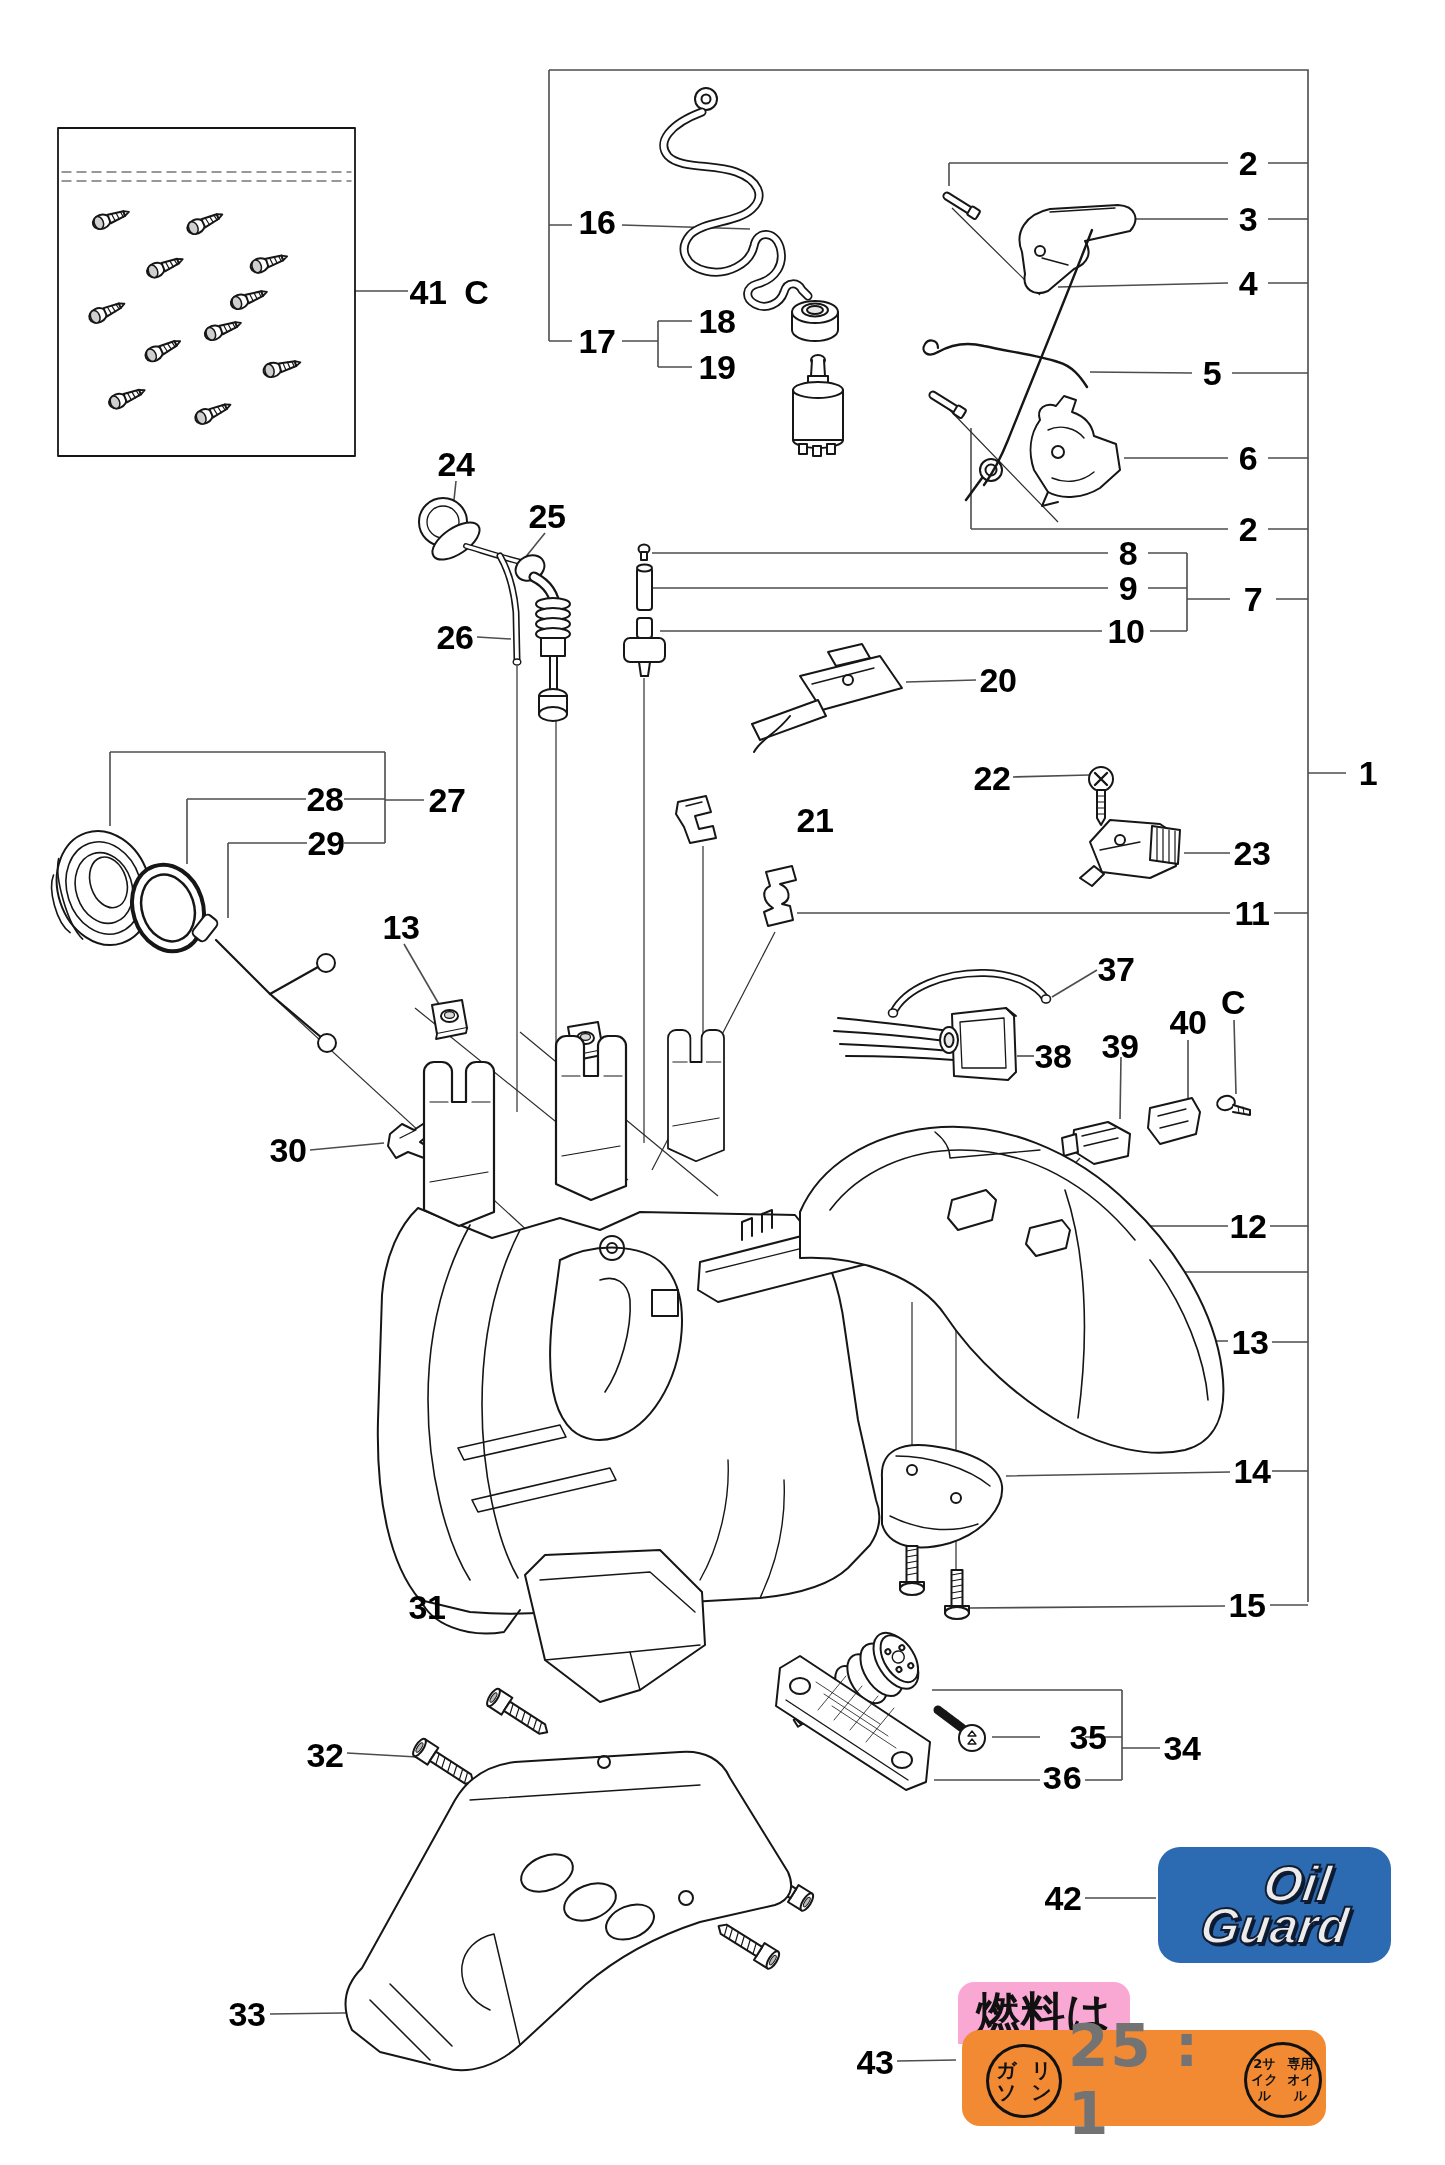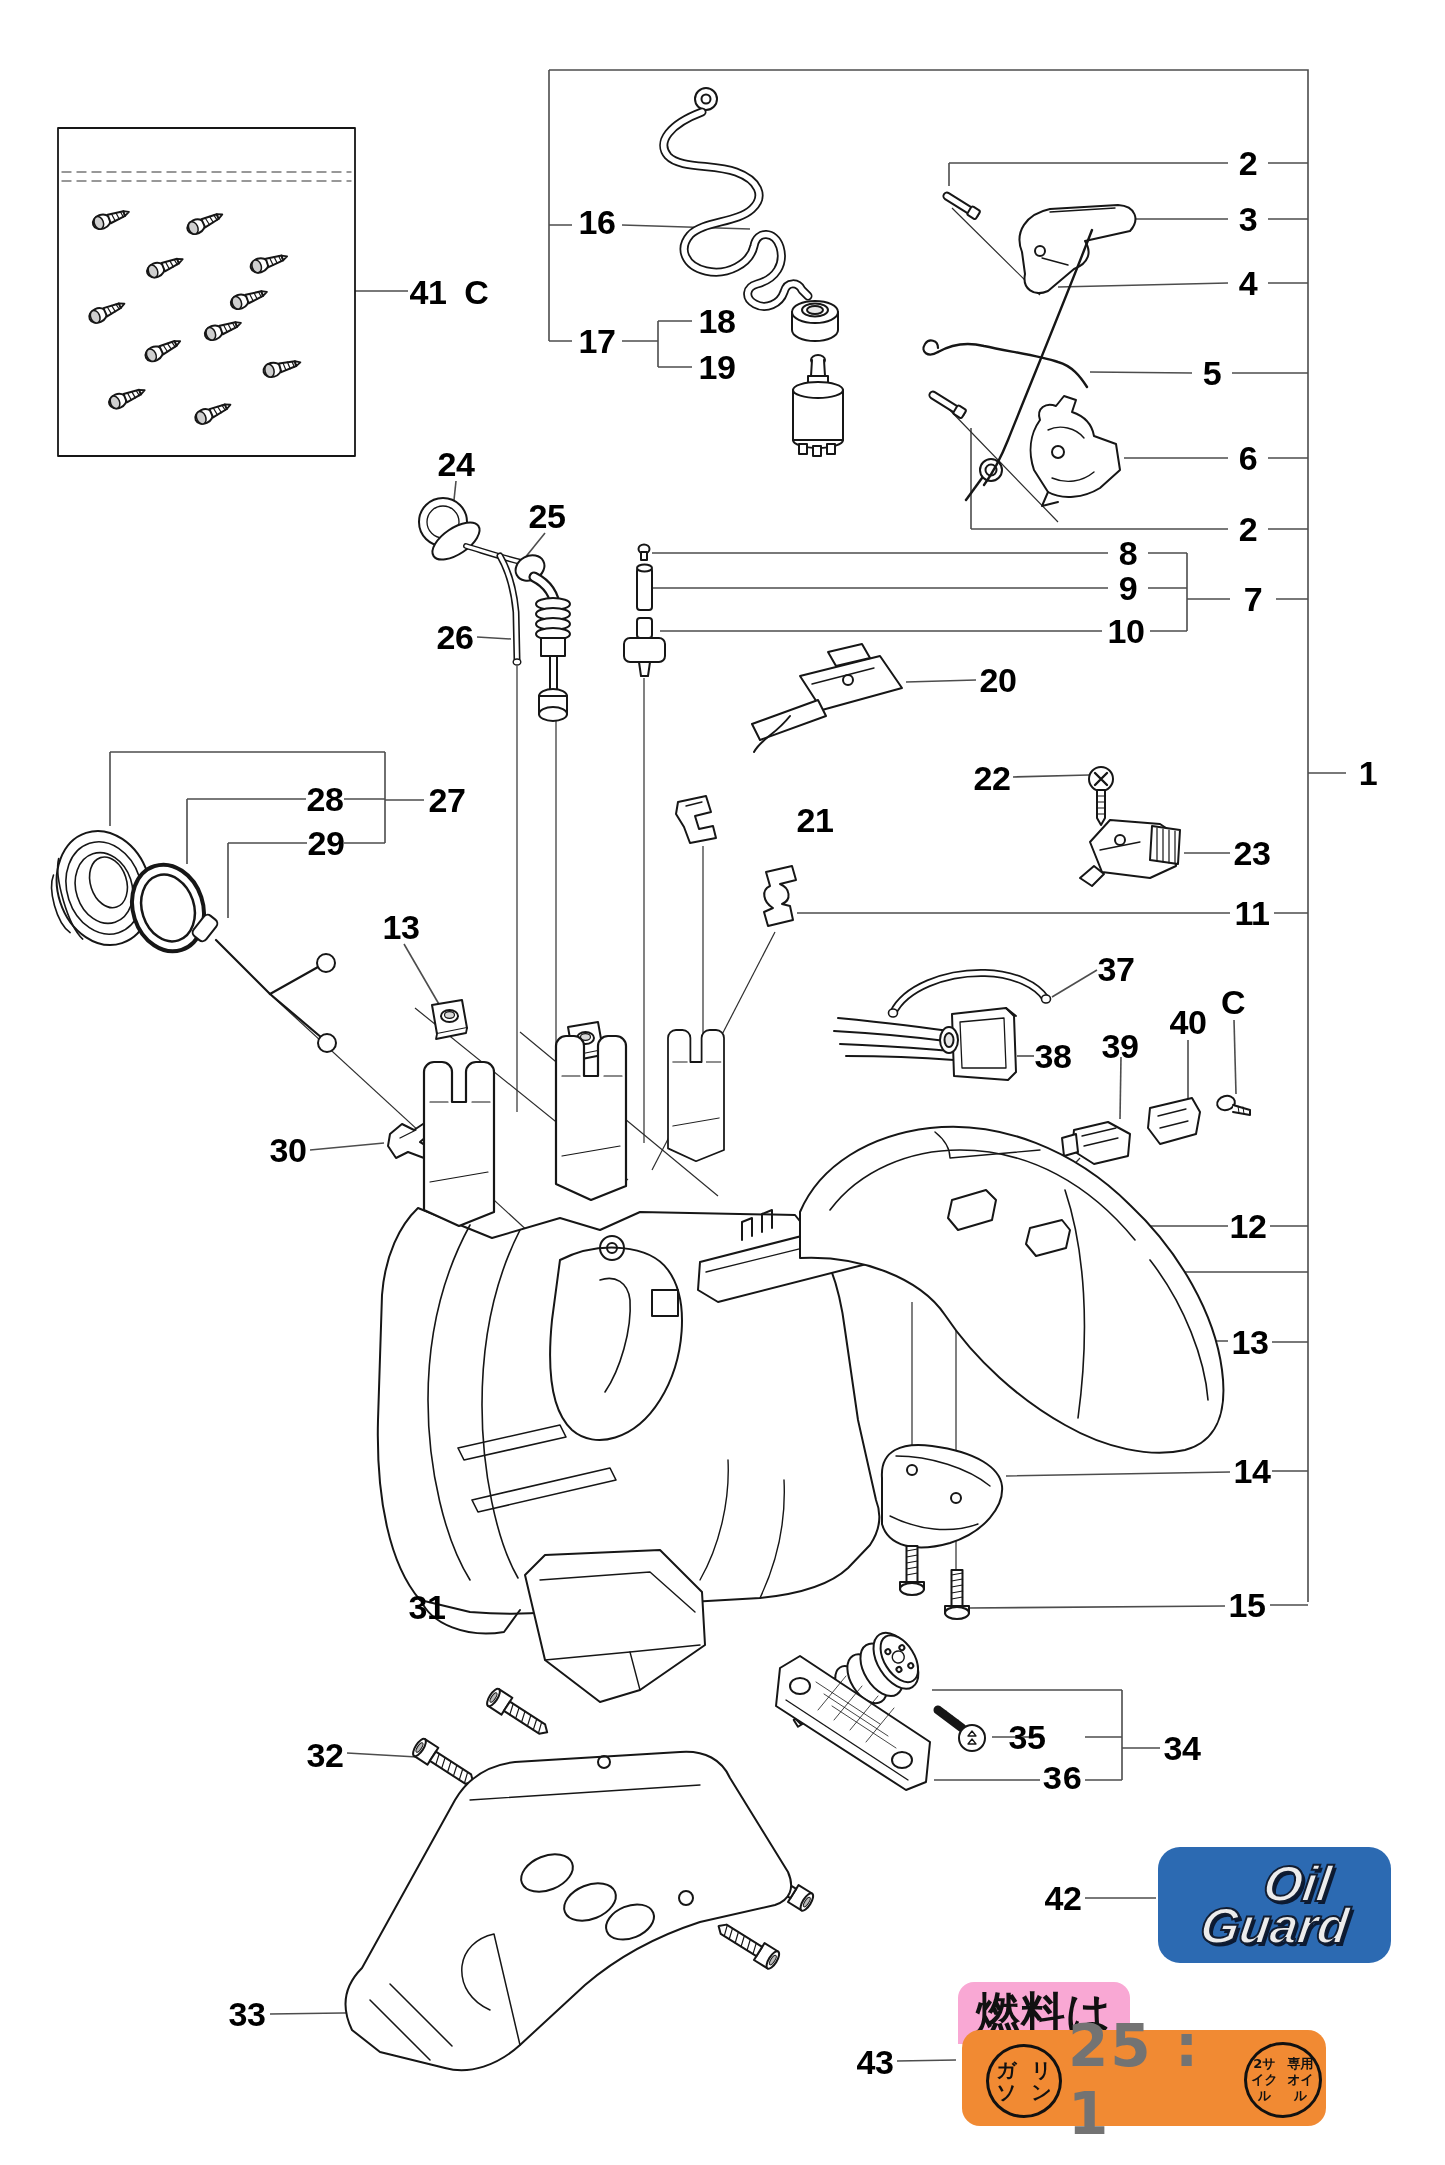--- a/index.html
+++ b/index.html
@@ -493,21 +493,21 @@
       <div class="callout" style="left: 1120px; top: 1038px; margin-top: 8px;">39</div>
       <div class="callout" style="left: 1188px; top: 1022px; text-align: center;">40</div>
       <div class="callout" style="left: 1233px; top: 1002px;">C</div>
       <div class="callout" style="left: 1248px; top: 1226px;">12</div>
       <div class="callout" style="left: 1250px; top: 1342px;">13</div>
       <div class="callout" style="left: 1252px; top: 1471px;">14</div>
       <div class="callout" style="left: 1247px; top: 1605px;">15</div>
       <div class="callout" style="left: 427px; top: 1607px;">31</div>
       <div class="callout" style="left: 325px; top: 1755px;">32</div>
       <div class="callout" style="left: 247px; top: 2014px;">33</div>
-      <div class="callout" style="left: 1027px; top: 1737px;">35</div>
+      <div class="callout" style="left: 1088px; top: 1737px;">35</div>
       <div class="callout" style="left: 1062px; top: 1780px; font-family: Liberation Mono, monospace;">36</div>
       <div class="callout" style="left: 1182px; top: 1748px;">34</div>
       <div class="callout" style="left: 1063px; top: 1898px;">42</div>
       <div class="callout" style="left: 875px; top: 2062px;">43</div>
     </div>
 
 <div class="og-badge" style="background: rgb(44, 106, 178);">
   <div class="og-line og-line1">Oil</div>
   <div class="og-line og-line2">Guard</div>
 </div>

